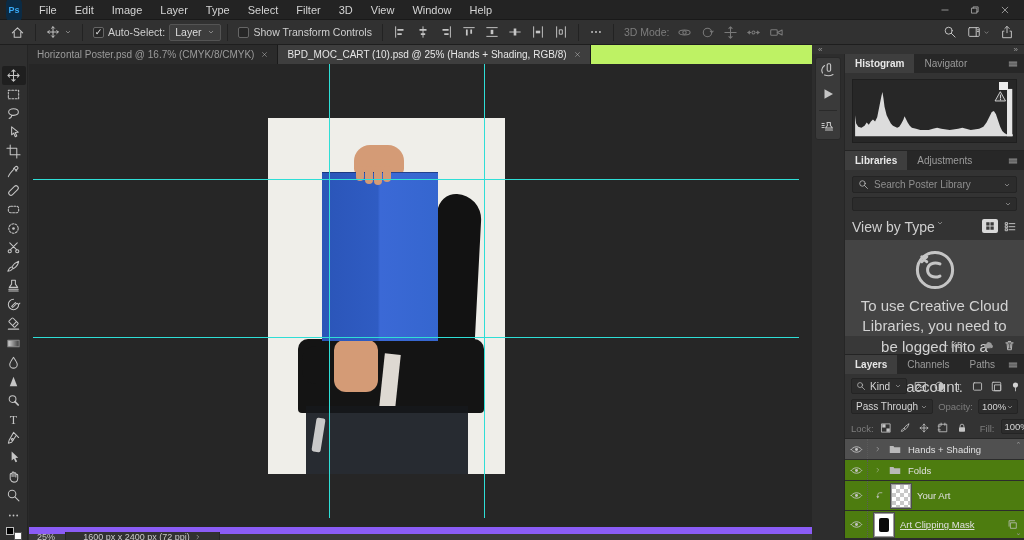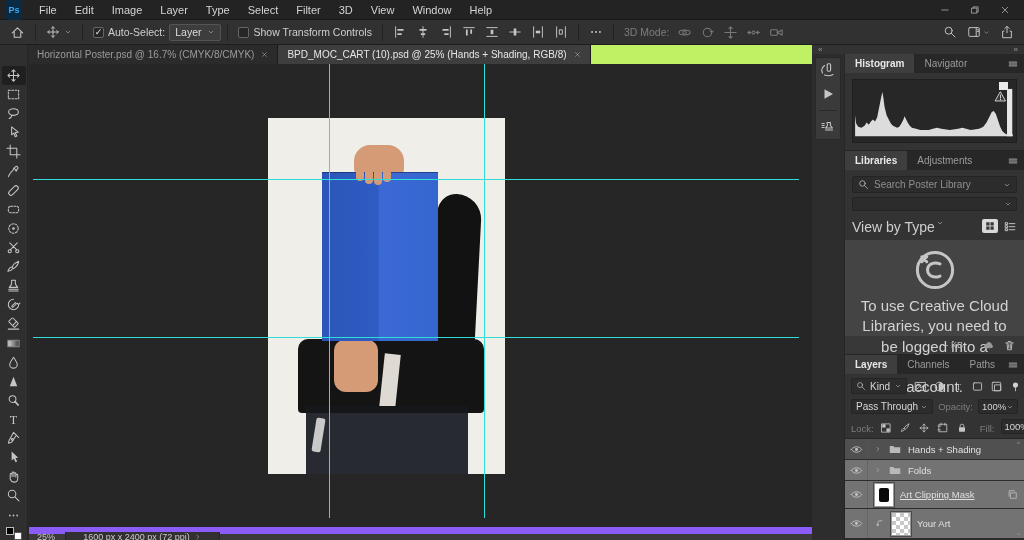--- a/index.html
+++ b/index.html
@@ -75,21 +75,21 @@
 .cc-msg{font-size:15px;color:#d2d2d2;text-align:center;line-height:1.35;padding:4px 12px 0}
 .lib-footer{height:18px;display:flex;align-items:center;justify-content:flex-end;gap:19px;padding:0 8px;font-size:9px;color:#bdbdbd;background:#383838}
 .kind-row{display:flex;align-items:center;gap:5px;padding:4px 6px 3px}
 .kind-field{width:70px;height:16px;background:#2c2c2c;border:1px solid #242424;border-radius:2px;display:flex;align-items:center;gap:4px;padding:0 4px;font-size:10px;color:#d6d6d6}
 .kf-icons{display:flex;gap:6px;align-items:center;margin-left:2px}
 .blend-row{display:flex;align-items:center;gap:5px;padding:2px 6px 3px;font-size:9.5px}
 .blend-field{width:92px;height:15px;background:#2c2c2c;border:1px solid #242424;border-radius:2px;display:flex;align-items:center;justify-content:space-between;padding:0 4px;font-size:10px;color:#d6d6d6}
 .pct-field{width:40px;height:15px;background:#2c2c2c;border:1px solid #242424;border-radius:2px;display:flex;align-items:center;justify-content:space-between;padding:0 3px;font-size:9.5px;color:#d6d6d6}
 .lock-row{display:flex;align-items:flex-end;gap:6px;padding:2px 6px 4px;font-size:9.5px;border-bottom:1px solid #262626}
 .lrows{position:relative}
-.lrow{display:flex;align-items:center;border-bottom:1px solid #2c2c2c;background:#737373}
+.lrow{display:flex;align-items:center;border-bottom:1px solid #2c2c2c;background:#4d7c0f}
 .lrow.sel{background:#505050}
 .eyec{width:23px;align-self:stretch;display:flex;align-items:center;justify-content:center;border-right:1px dotted #5a5a5a}
 .lbody{display:flex;align-items:center;gap:6px;padding:0 6px;flex:1}
 .lname{font-size:9.5px;color:#e0e0e0;white-space:nowrap}
 .lname.und{text-decoration:underline}
 .thumb{width:20px;height:24px;border:1px solid #9a9a9a;outline:1px solid #4c4c4c;background:#fff;position:relative}
 .thumb.checker{background:repeating-conic-gradient(#ffffff 0 25%,#c8c8c8 0 50%) 0 0/8px 8px}
 .thumb .blk{position:absolute;left:4px;top:4px;width:10px;height:14px;background:#090909;border-radius:2px}
 .lscroll{position:absolute;right:1px;top:0;width:9px;height:100%;display:flex;flex-direction:column;justify-content:space-between;align-items:center;padding:2px 0}
 .layers-footer{height:17px;display:flex;align-items:center;gap:9px;padding:0 8px;background:#383838;border-top:1px solid #2b2b2b;margin-top:0px}
@@ -786,58 +786,58 @@
                   </svg>
                 </span>
                 <span>
                   <svg class="ic" width="14" height="14" viewBox="0 0 16 16">
                     <path d="M2 4.5h4.2l1 1.5H14v6.5H2z" fill="#b9b9b9" stroke="none"></path>
                   </svg>
                 </span>
                 <span class="lname">Folds</span>
               </div>
             </div>
+            <div class="lrow" style="height: 30px;">
+              <span class="eyec">
+                <svg class="ic" width="13" height="13" viewBox="0 0 16 16">
+                  <path d="M1.5 8S4 4.6 8 4.6 14.5 8 14.5 8 12 11.4 8 11.4 1.5 8 1.5 8z"></path>
+                  <circle cx="8" cy="8" r="1.8" fill="#c5c5c5" stroke="none"></circle>
+                </svg>
+              </span>
+              <div class="lbody">
+                <span>
+                  <svg class="ic" width="11" height="11" viewBox="0 0 16 16">
+                    <path d="M11.5 4H8.5a3 3 0 0 0-3 3v2.5"></path>
+                    <path d="M3.4 9l2.1 3.4L7.6 9z" fill="#c5c5c5" stroke="none"></path>
+                  </svg>
+                </span>
+                <span class="thumb checker"></span>
+                <span class="lname">Your Art</span>
+              </div>
+            </div>
             <div class="lrow" style="height: 28px;">
               <span class="eyec">
                 <svg class="ic" width="13" height="13" viewBox="0 0 16 16">
                   <path d="M1.5 8S4 4.6 8 4.6 14.5 8 14.5 8 12 11.4 8 11.4 1.5 8 1.5 8z"></path>
                   <circle cx="8" cy="8" r="1.8" fill="#c5c5c5" stroke="none"></circle>
                 </svg>
               </span>
               <div class="lbody">
                 <span class="thumb">
                   <span class="blk"></span>
                 </span>
                 <span class="lname und">Art Clipping Mask</span>
                 <span style="margin-left: auto;">
                   <svg class="ic" width="11" height="11" viewBox="0 0 16 16">
                     <rect x="5.5" y="5.5" width="8" height="8"></rect>
                     <path d="M3 10.5V2.5h8"></path>
                   </svg>
                 </span>
               </div>
             </div>
-            <div class="lrow" style="height: 30px;">
-              <span class="eyec">
-                <svg class="ic" width="13" height="13" viewBox="0 0 16 16">
-                  <path d="M1.5 8S4 4.6 8 4.6 14.5 8 14.5 8 12 11.4 8 11.4 1.5 8 1.5 8z"></path>
-                  <circle cx="8" cy="8" r="1.8" fill="#c5c5c5" stroke="none"></circle>
-                </svg>
-              </span>
-              <div class="lbody">
-                <span>
-                  <svg class="ic" width="11" height="11" viewBox="0 0 16 16">
-                    <path d="M11.5 4H8.5a3 3 0 0 0-3 3v2.5"></path>
-                    <path d="M3.4 9l2.1 3.4L7.6 9z" fill="#c5c5c5" stroke="none"></path>
-                  </svg>
-                </span>
-                <span class="thumb checker"></span>
-                <span class="lname">Your Art</span>
-              </div>
-            </div>
             <div class="lscroll">
               <span style="font-size:7px;color:#9a9a9a">⌃</span>
               <span style="font-size:7px;color:#9a9a9a">⌄</span>
             </div>
           </div>
         <div class="layers-footer" id="layers-footer">
             <span>
               <svg class="ic" width="13" height="13" viewBox="0 0 16 16">
                 <rect x="1.5" y="6" width="6" height="4" rx="2"></rect>
                 <rect x="8.5" y="6" width="6" height="4" rx="2"></rect>

